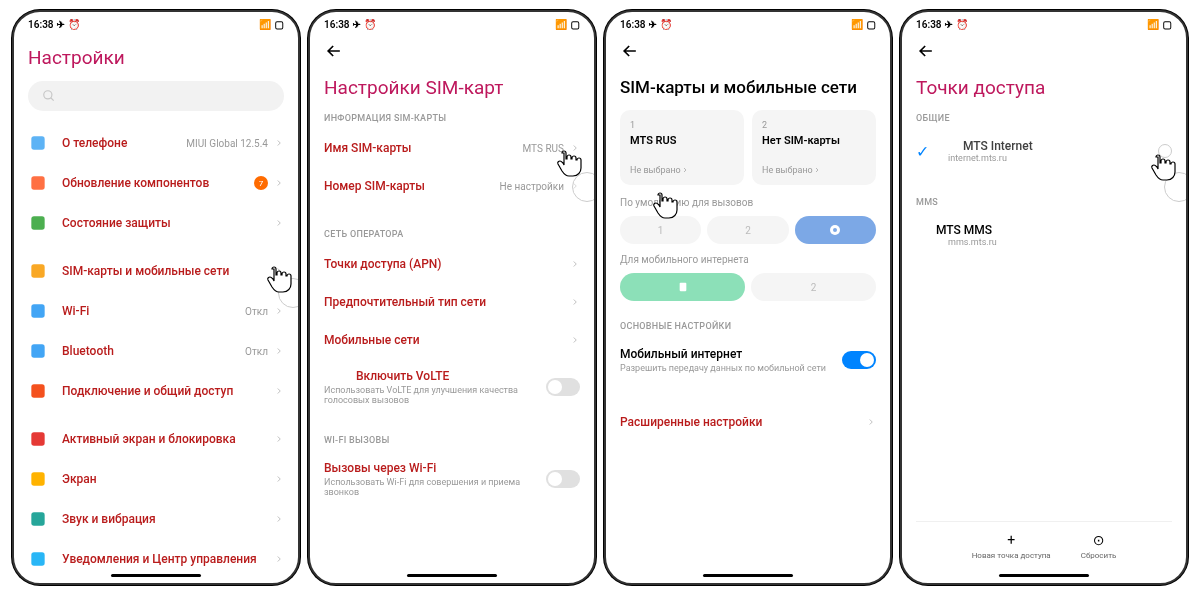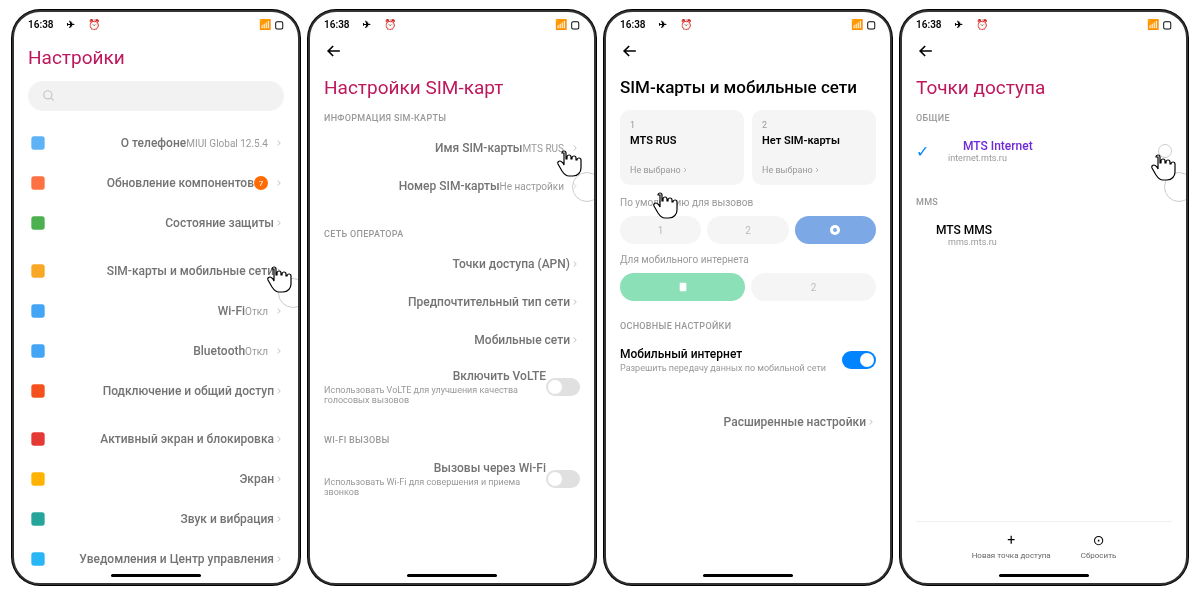--- a/index.html
+++ b/index.html
@@ -1,32 +1,32 @@
 <!DOCTYPE html>
 <html><head>
 <meta charset="utf-8">
 <style>
 * { margin:0; padding:0; box-sizing:border-box; font-family:-apple-system,BlinkMacSystemFont,"Segoe UI",Roboto,sans-serif; }
 body { background:#fff; display:flex; gap:8px; padding:10px; justify-content:center; }
 .phone { width:288px; height:575px; background:#fff; border-radius:28px; border:2px solid #333; overflow:hidden; position:relative; display:flex; flex-direction:column; box-shadow:0 0 0 1px #000; }
 .status-bar { height:24px; display:flex; justify-content:space-between; align-items:center; padding:0 14px; font-size:10px; font-weight:600; }
-.status-left { display:flex; align-items:center; gap:13px; }
+.status-left { display:flex; align-items:center; gap:3px; }
 .status-right { display:flex; align-items:center; gap:3px; }
 .content { flex:1; overflow-y:auto; padding:0 14px 8px; }
 .content::-webkit-scrollbar { width:0; }
 .header { padding:10px 0 4px; }
 .title-lg { font-size:19px; font-weight:400; color:#be185d; }
 .title-sm { font-size:17px; font-weight:500; color:#000; line-height:1.3; }
 .back-btn { width:30px; height:30px; display:flex; align-items:center; margin-bottom:10px; }
 .search-box { background:#f2f2f2; border-radius:18px; padding:8px 14px; margin:8px 0 12px; display:flex; align-items:center; }
 .search-box svg { opacity:0.4; }
 .section-label { font-size:9px; color:#999; font-weight:500; text-transform:uppercase; margin:14px 0 6px; letter-spacing:0.3px; }
 .list-item { display:flex; align-items:center; padding:10px 0; min-height:38px; }
 .list-item .icon-box { width:20px; height:20px; margin-right:14px; display:flex; align-items:center; justify-content:center; flex-shrink:0; }
-.list-item .label { flex:1; font-size:12px; font-weight:500; color:#737373;text-align:right; }
+.list-item .label { flex:1; font-size:12px; font-weight:500; color:#b91c1c; }
 .list-item .sublabel { font-size:9px; color:#999; margin-top:2px; }
 .list-item .value { font-size:10px; color:#999; margin-right:6px; }
 .list-item .chevron { opacity:0.3; }
 .badge-orange { display:inline-flex; width:14px; height:14px; background:#ff6b00; border-radius:50%; color:#fff; font-size:8px; align-items:center; justify-content:center; margin-right:6px; }
 .divider { height:8px; }
 .sim-cards { display:flex; gap:8px; margin:12px 0; }
 .sim-card { flex:1; background:#f5f5f5; border-radius:10px; padding:10px; }
 .sim-card .num { font-size:9px; color:#999; }
 .sim-card .name { font-size:11px; font-weight:600; margin-top:4px; }
 .sim-card .sub { font-size:9px; color:#999; margin-top:18px; display:flex; align-items:center; }
@@ -35,21 +35,21 @@
 .pill.blue { background:#7ca8e6; color:#fff; }
 .pill.green { background:#8ce0b8; color:#fff; }
 .toggle { width:34px; height:18px; border-radius:10px; background:#e0e0e0; position:relative; flex-shrink:0; }
 .toggle::after { content:""; position:absolute; width:14px; height:14px; background:#fff; border-radius:50%; top:2px; left:2px; }
 .toggle.on { background:#0084ff; }
 .toggle.on::after { left:18px; }
 .apn-item { padding:10px 0; display:flex; align-items:center; }
 .apn-check { width:20px; color:#0084ff; }
 .apn-body { flex:1; }
 .apn-name { font-size:12px; font-weight:500; }
-.apn-name.active { color:#6d28d9;padding-left:27px; }
+.apn-name.active { color:#404040;padding-left:27px; }
 .apn-sub { font-size:9px; color:#999;padding-left:12px; }
 .apn-radio { width:14px; height:14px; border:1px solid #ccc; border-radius:50%; }
 .footer-btns { display:flex; justify-content:center; gap:30px; padding:10px 0; border-top:1px solid #f0f0f0; margin:0 14px; }
 .footer-btn { display:flex; flex-direction:column; align-items:center; gap:3px; }
 .footer-btn .ico { font-size:14px; }
 .footer-btn .lbl { font-size:8px; color:#666; }
 .home-bar { width:90px; height:3px; background:#000; border-radius:2px; margin:4px auto 6px; }
 .cursor { position:absolute; width:30px; height:30px; pointer-events:none; z-index:10; }
 .lens { position:absolute; width:30px; height:30px; border:1px solid #ccc; border-radius:50%; background:rgba(255,255,255,0.4); pointer-events:none; z-index:9; }
 </style>

